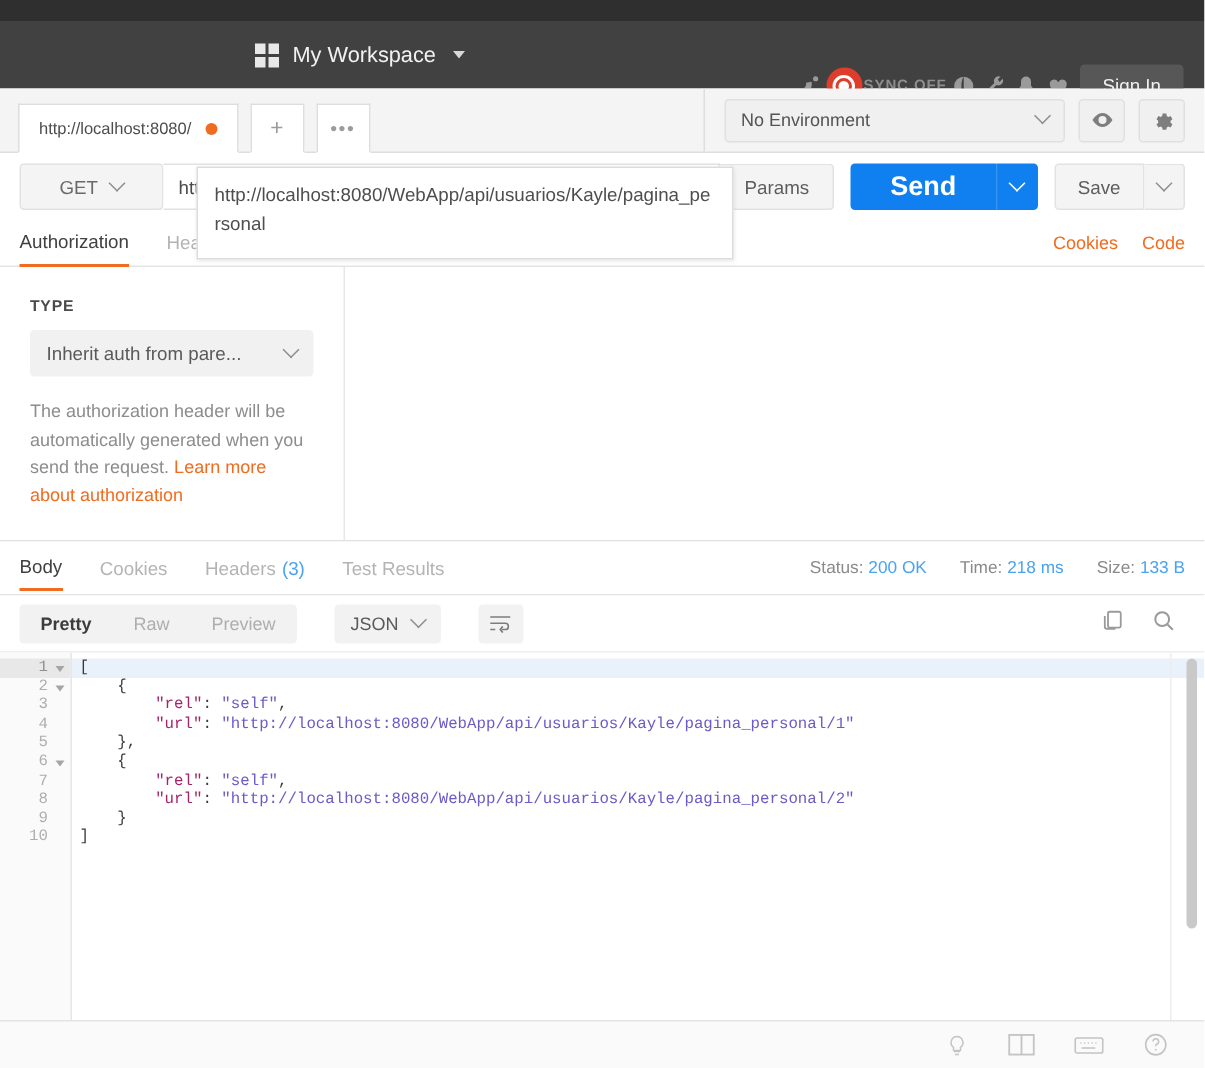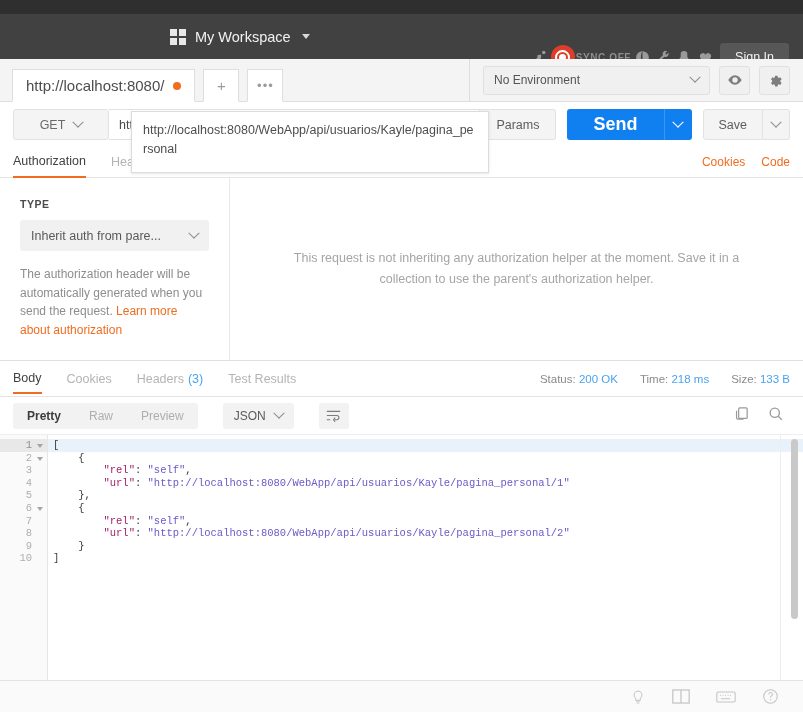--- a/index.html
+++ b/index.html
@@ -44,21 +44,21 @@
     background: #575757; color: #f0f0f0; font-size: 12.5px; padding: 7px 15px;
     border-radius: 3px; cursor: pointer; margin-left: 4px;
   }
 
   
   .tabrow { height: 43px; background: #f4f4f4; border-bottom: 1px solid #dedede; flex: none; display: flex; position: relative; }
   .tabs-left { display: flex; align-items: flex-end; flex: 1; border-right: 1px solid #dedede; }
   .req-tab {
     height: 33px; background: #fff; border: 1px solid #dedede; border-bottom: 1px solid #fff;
     display: flex; align-items: center; gap: 9px; padding: 15px 13px; margin: 0 0 0 12px;
-    font-size: 15px; color: #4d4d4d; cursor: pointer; position: relative; top: 1px;
+    font-size: 11px; color: #4d4d4d; cursor: pointer; position: relative; top: 1px;
   }
   .dot-unsaved { width: 8px; height: 8px; border-radius: 50%; background: #f06c20; }
   .tab-plus, .tab-dots {
     height: 33px; width: 36px; background: #fff; border: 1px solid #dedede; border-bottom: 1px solid #fff;
     display: flex; align-items: center; justify-content: center; color: #9b9b9b; font-size: 15px;
     cursor: pointer; position: relative; top: 1px; margin-left: 8px;
   }
   .tab-dots { font-size: 13px; letter-spacing: 1px; margin-left: 8px; }
   .env-area { width: 333px; display: flex; align-items: center; gap: 9px; padding: 0 13px; }
   .env-select {
@@ -339,23 +339,20 @@
     <div class="auth-left">
       <div class="type-label">TYPE</div>
       <div class="type-sel">
         <span>Inherit auth from pare...</span>
         <span class="chev"></span>
       </div>
       <div class="auth-note">
         <span>The authorization header will be automatically generated when you send the request.</span>
         <span class="auth-link">Learn more about authorization</span>
       </div>
-    </div>
-    <div class="auth-right">
-      <div class="auth-msg">This request is not inheriting any authorization helper at the moment. Save it in a collection to use the parent's authorization helper.</div>
     </div>
   </div>
 
   <div class="resptabs">
     <div class="rtab active">
       <span>Body</span>
     </div>
     <div class="rtab">
       <span>Cookies</span>
     </div>

